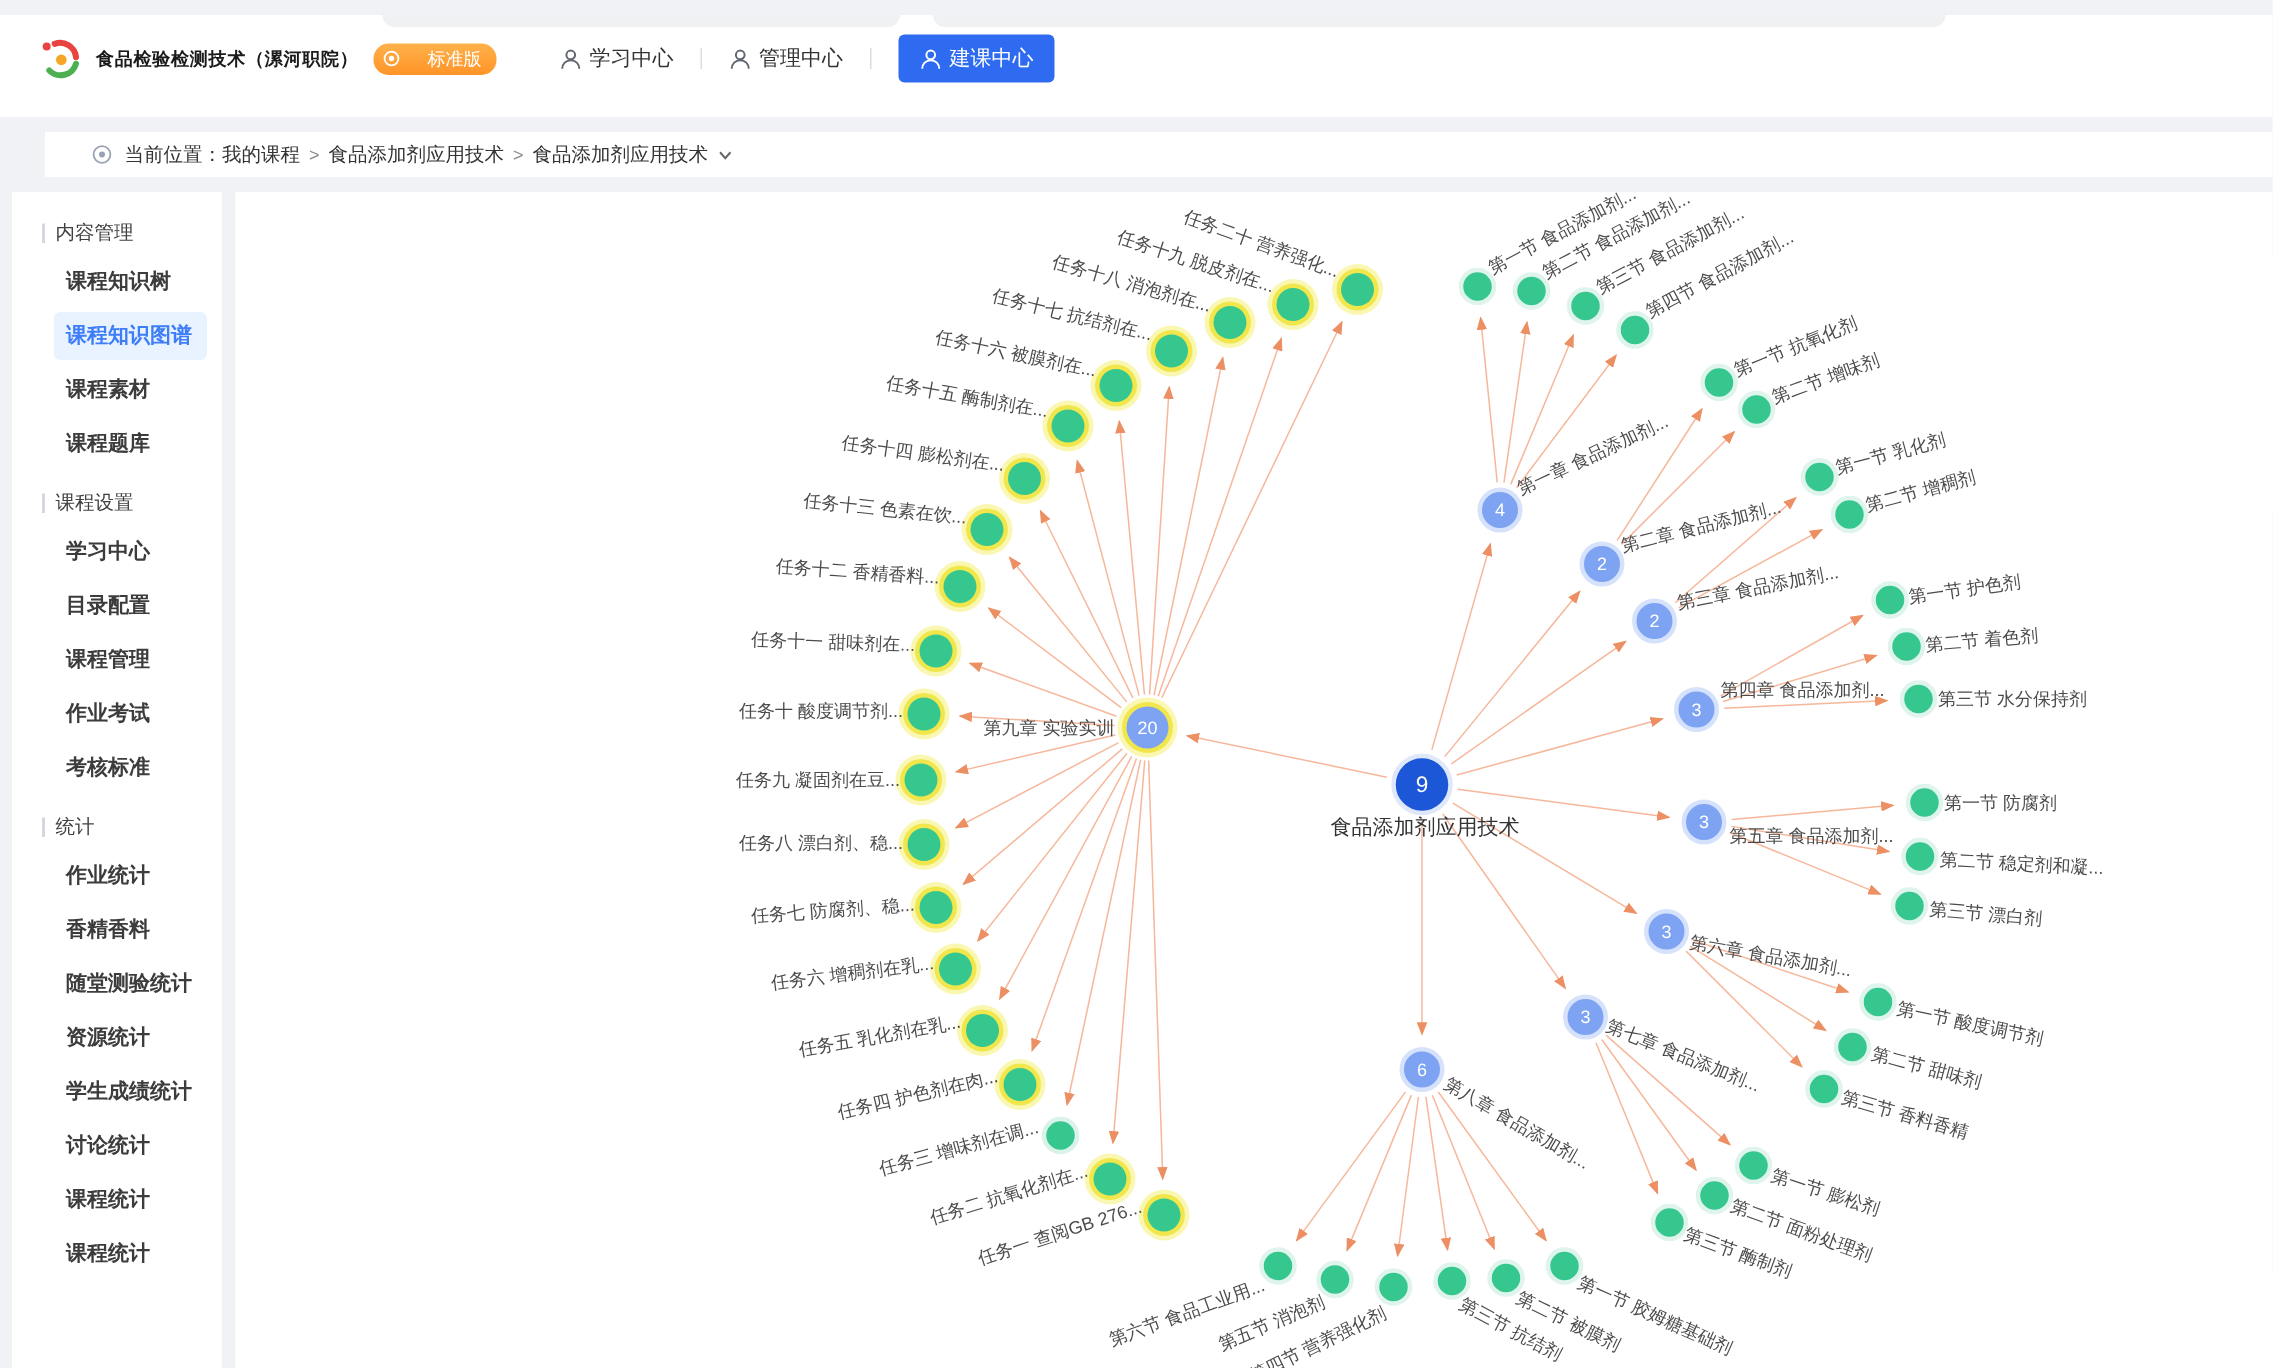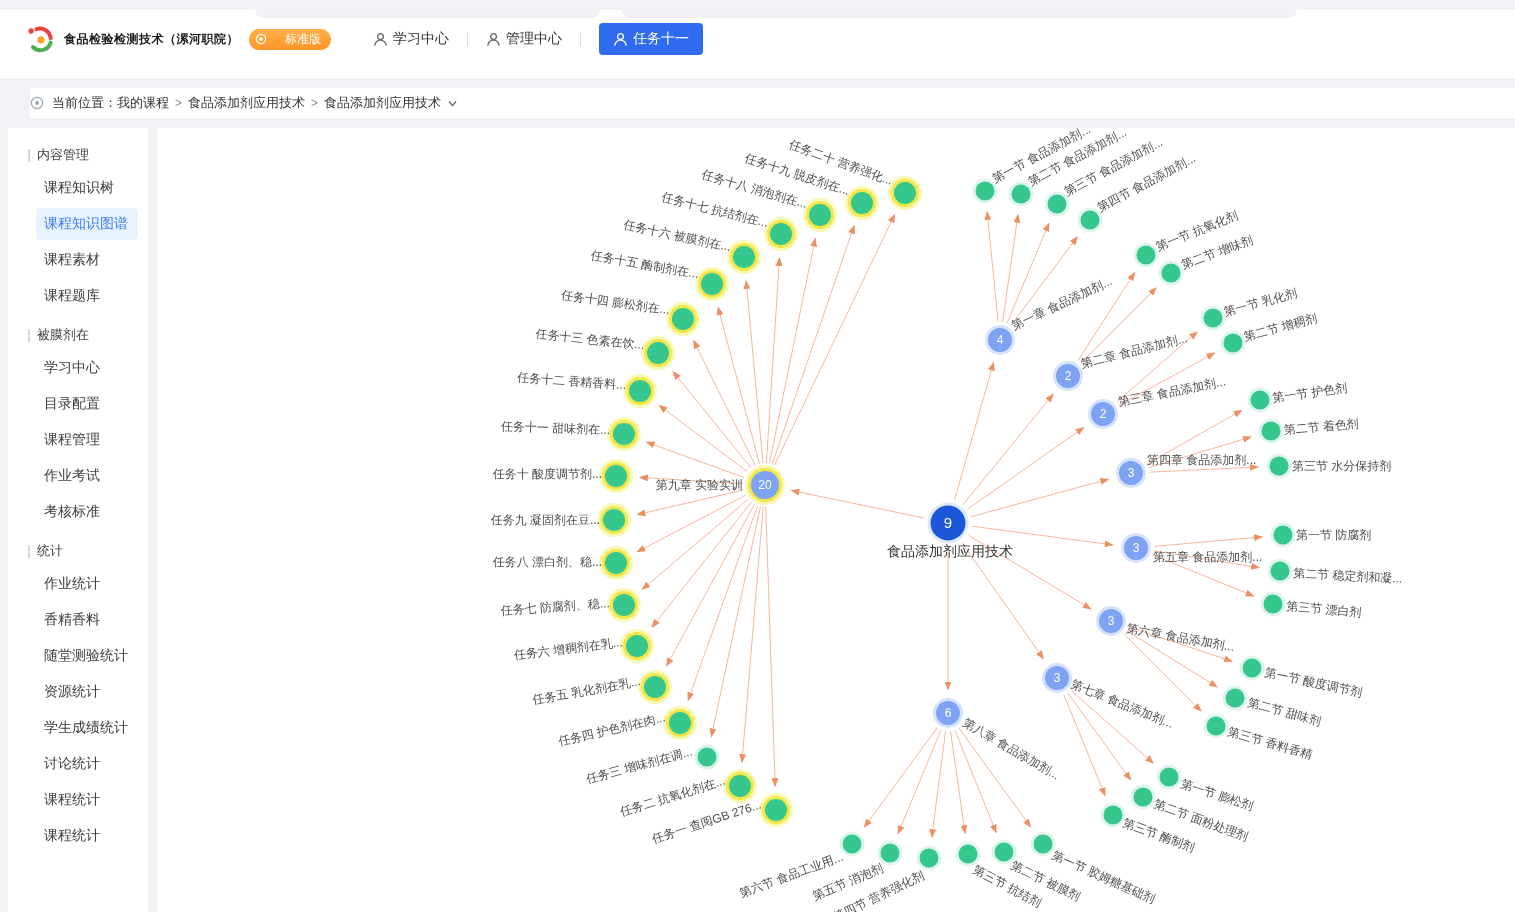--- a/index.html
+++ b/index.html
@@ -17,31 +17,31 @@
   .logo { width:32px; height:32px; flex:0 0 auto; }
   .app-title { font-size:12px; font-weight:bold; color:#1a1a1a; margin:0 0 0 8px; letter-spacing:0.5px; }
   .badge { display:inline-flex; align-items:center; gap:18px; margin-left:10px; background:linear-gradient(180deg,#ffb14a,#ff9428);
            color:#fff; font-size:12px; border-radius:10px; padding:2px 10px 2px 6px; }
   nav.top-nav { display:flex; align-items:center; gap:18px; margin-left:42px; }
   .nav-item { display:inline-flex; align-items:center; gap:5px; font-size:14px; color:#333; cursor:pointer; }
   .nav-div { width:1px; height:14px; background:#ddd; }
   .nav-item.primary { background:#2e6bf0; color:#fff; border-radius:4px; padding:7px 14px; }
   
   .crumb-row { margin:10px 0 0 30px; height:30px; background:#fff; display:flex; align-items:center;
-               padding:0 0; font-size:13px; color:#333; }
+               padding:0 31px; font-size:13px; color:#333; }
   .crumb-row .pin { margin-right:8px; display:inline-flex; }
   .crumb-sep { color:#8a8a8a; margin:0 6px; font-size:12px; }
   .crumb-item { cursor:pointer; }
   .caret { margin-left:6px; display:inline-flex; }
   
   .main { display:flex; gap:9px; margin:10px 0 0 8px; height:794px; }
   aside.sidebar { width:140px; background:#fff; padding-top:6px; flex:0 0 auto; }
   .sec-title { display:flex; align-items:center; gap:7px; color:#404040; font-size:13px; padding:12px 0 6px 20px; }
   .sec-bar { width:2px; height:13px; background:#d4d7dd; }
-  .item { font-size:14px; color:#3c3c3c; padding:9px 0 9px 36px; cursor:pointer; }
+  .item { font-size:14px; color:#3c3c3c; padding:9px 0 9px 36px; cursor:pointer;font-weight:bold; }
   .item.active { margin:2px 10px 2px 28px; padding:7px 0 7px 8px; background:#e9f2ff; color:#3e7df8; border-radius:4px; }
   section.content { flex:1 1 auto; background:#fff; position:relative; }
   svg.graph { display:block; width:100%; height:100%; }
   svg.graph text { font-family:"Liberation Sans", sans-serif; }
 </style>
 </head>
 <body>
 
 <div class="topwrap">
   <div class="strip s1"></div>
@@ -76,21 +76,21 @@
           <path d="M1.8 13.8 a5.7 5.7 0 0 1 11.4 0" stroke="#5f6670" stroke-width="1.3" fill="none"></path>
         </svg>
         <span>管理中心</span>
       </a>
       <span class="nav-div"></span>
       <a class="nav-item primary">
         <svg width="15" height="15" viewBox="0 0 15 15">
           <circle cx="7.5" cy="4.6" r="2.9" stroke="#fff" stroke-width="1.3" fill="none"></circle>
           <path d="M1.8 13.8 a5.7 5.7 0 0 1 11.4 0" stroke="#fff" stroke-width="1.3" fill="none"></path>
         </svg>
-        <span>任务十一</span>
+        <span>建课中心</span>
       </a>
     </nav>
   </header>
 </div>
 
 <div class="crumb-row">
   <span class="pin">
     <svg width="14" height="14" viewBox="0 0 14 14">
       <circle cx="7" cy="7" r="5.6" stroke="#9aa3b5" stroke-width="1.2" fill="none"></circle>
       <circle cx="7" cy="7" r="2" fill="#9aa3b5"></circle>
@@ -110,21 +110,21 @@
       <div class="sec-title">
         <span class="sec-bar"></span>
         <span>内容管理</span>
       </div>
       <div class="item">课程知识树</div>
       <div class="item active">课程知识图谱</div>
       <div class="item">课程素材</div>
       <div class="item">课程题库</div>
       <div class="sec-title">
         <span class="sec-bar"></span>
-        <span>被膜剂在</span>
+        <span>课程设置</span>
       </div>
       <div class="item">学习中心</div>
       <div class="item">目录配置</div>
       <div class="item">课程管理</div>
       <div class="item">作业考试</div>
       <div class="item">考核标准</div>
       <div class="sec-title">
         <span class="sec-bar"></span>
         <span>统计</span>
       </div>

